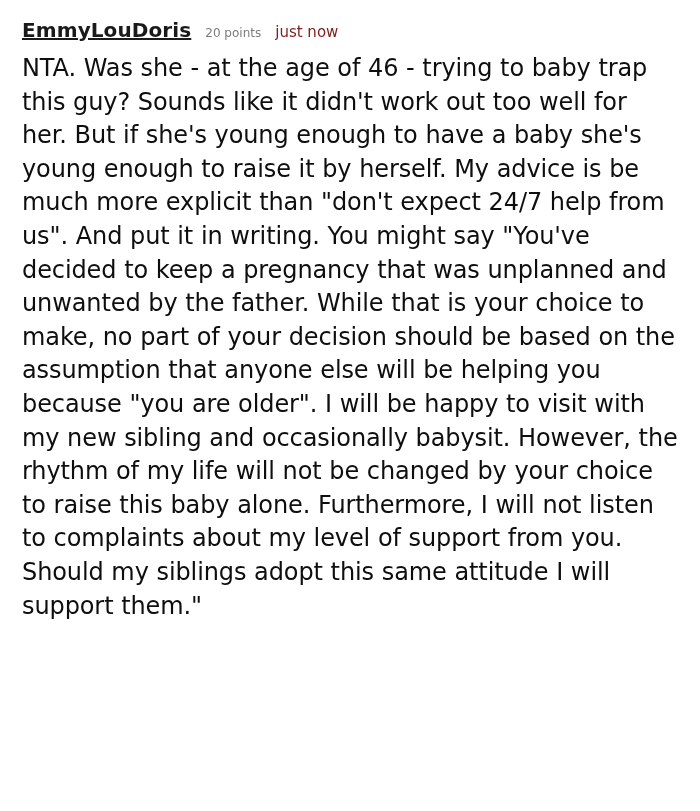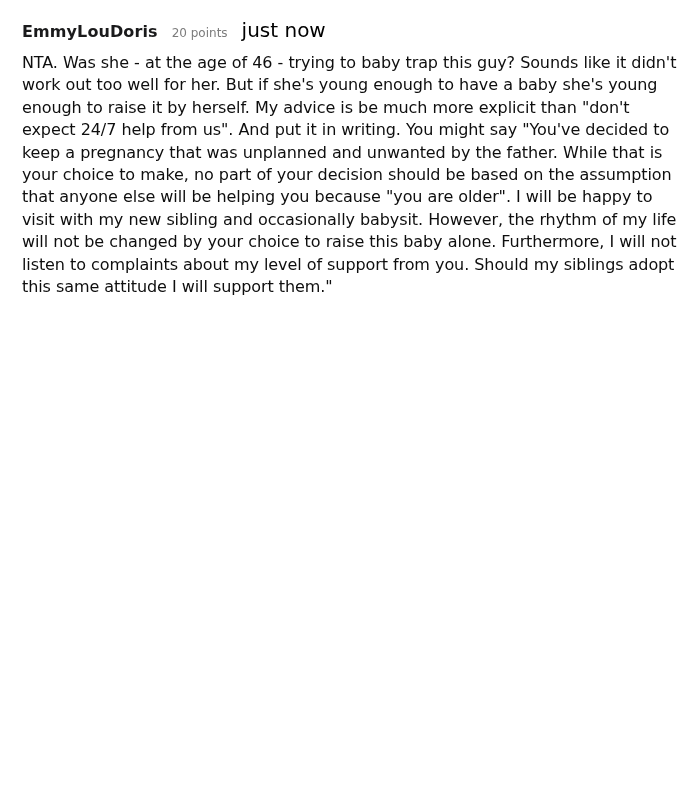--- a/index.html
+++ b/index.html
@@ -19,35 +19,36 @@
     box-sizing: border-box;
   }
   .meta {
     display: flex;
     align-items: baseline;
     gap: 14px;
     margin-bottom: 10px;
     white-space: nowrap;
   }
   .author {
-    font-size: 16px;
+    font-size: 20px;
     font-weight: bold;
     color: #1a1a1b;
     letter-spacing: 0.1px;
+    text-decoration: underline;
   }
   .points {
     font-size: 12px;
     color: #7c7c7c;
   }
   .timestamp {
-    font-size: 20px;
-    color: #000000;
+    font-size: 15px;
+    color: #7f1d1d;
   }
   .body-text {
-    font-size: 16px;
+    font-size: 24px;
     line-height: 1.40;
     color: #0e0e0e;
     letter-spacing: -0.1px;
     word-spacing: 0.2px;
   }
 </style>
 </head>
 <body>
 
 <div class="comment">

